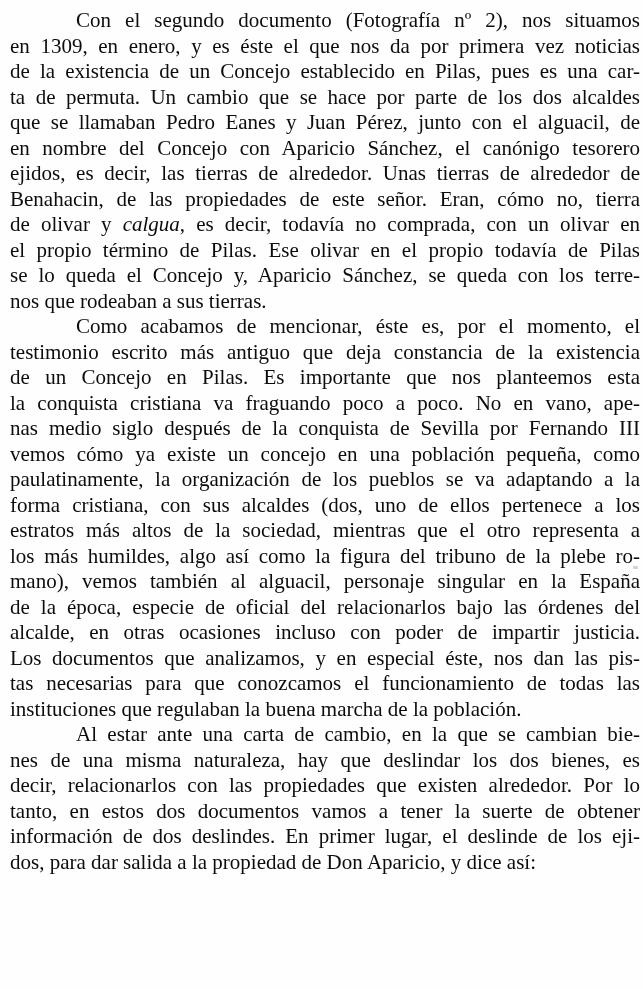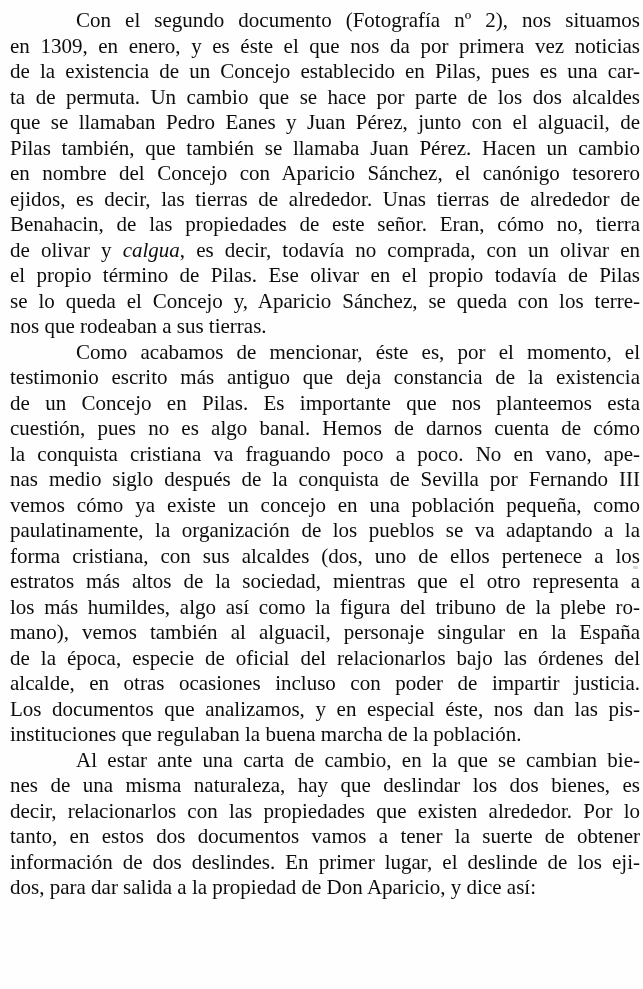--- a/index.html
+++ b/index.html
@@ -68,45 +68,44 @@
 <body>
 
 <div class="page">
   <div class="text-block">
       <div class="paragraph">
         <div class="line first">Con el segundo documento (Fotografía nº 2), nos situamos</div>
         <div class="line">en 1309, en enero, y es éste el que nos da por primera vez noticias</div>
         <div class="line">de la existencia de un Concejo establecido en Pilas, pues es una car-</div>
         <div class="line">ta de permuta. Un cambio que se hace por parte de los dos alcaldes</div>
         <div class="line">que se llamaban Pedro Eanes y Juan Pérez, junto con el alguacil, de</div>
-        <div class="line">Pilas también, que también se llamaba Juan Pérez. Hacen un cambio</div>
         <div class="line">en nombre del Concejo con Aparicio Sánchez, el canónigo tesorero</div>
         <div class="line">ejidos, es decir, las tierras de alrededor. Unas tierras de alrededor de</div>
         <div class="line">Benahacin, de las propiedades de este señor. Eran, cómo no, tierra</div>
         <div class="line">de olivar y <i>calgua</i>, es decir, todavía no comprada, con un olivar en</div>
         <div class="line">el propio término de Pilas. Ese olivar en el propio todavía de Pilas</div>
         <div class="line">se lo queda el Concejo y, Aparicio Sánchez, se queda con los terre-</div>
         <div class="line parlast">nos que rodeaban a sus tierras.</div>
       </div>
       <div class="paragraph">
         <div class="line first">Como acabamos de mencionar, éste es, por el momento, el</div>
         <div class="line">testimonio escrito más antiguo que deja constancia de la existencia</div>
         <div class="line">de un Concejo en Pilas. Es importante que nos planteemos esta</div>
-        <div class="line">cuestión, pues no es algo banal. Hemos de darnos cuenta de cómo</div>
         <div class="line">la conquista cristiana va fraguando poco a poco. No en vano, ape-</div>
         <div class="line">nas medio siglo después de la conquista de Sevilla por Fernando III</div>
         <div class="line">vemos cómo ya existe un concejo en una población pequeña, como</div>
         <div class="line">paulatinamente, la organización de los pueblos se va adaptando a la</div>
         <div class="line">forma cristiana, con sus alcaldes (dos, uno de ellos pertenece a los</div>
         <div class="line">estratos más altos de la sociedad, mientras que el otro representa a</div>
         <div class="line">los más humildes, algo así como la figura del tribuno de la plebe ro-</div>
         <div class="line">mano), vemos también al alguacil, personaje singular en la España</div>
         <div class="line">de la época, especie de oficial del relacionarlos bajo las órdenes del</div>
         <div class="line">alcalde, en otras ocasiones incluso con poder de impartir justicia.</div>
         <div class="line">Los documentos que analizamos, y en especial éste, nos dan las pis-</div>
+        <div class="line">tas necesarias para que conozcamos el funcionamiento de todas las</div>
         <div class="line parlast">instituciones que regulaban la buena marcha de la población.</div>
       </div>
       <div class="paragraph">
         <div class="line first">Al estar ante una carta de cambio, en la que se cambian bie-</div>
         <div class="line">nes de una misma naturaleza, hay que deslindar los dos bienes, es</div>
         <div class="line">decir, relacionarlos con las propiedades que existen alrededor. Por lo</div>
         <div class="line">tanto, en estos dos documentos vamos a tener la suerte de obtener</div>
         <div class="line">información de dos deslindes. En primer lugar, el deslinde de los eji-</div>
         <div class="line parlast">dos, para dar salida a la propiedad de Don Aparicio, y dice así:</div>
       </div>

